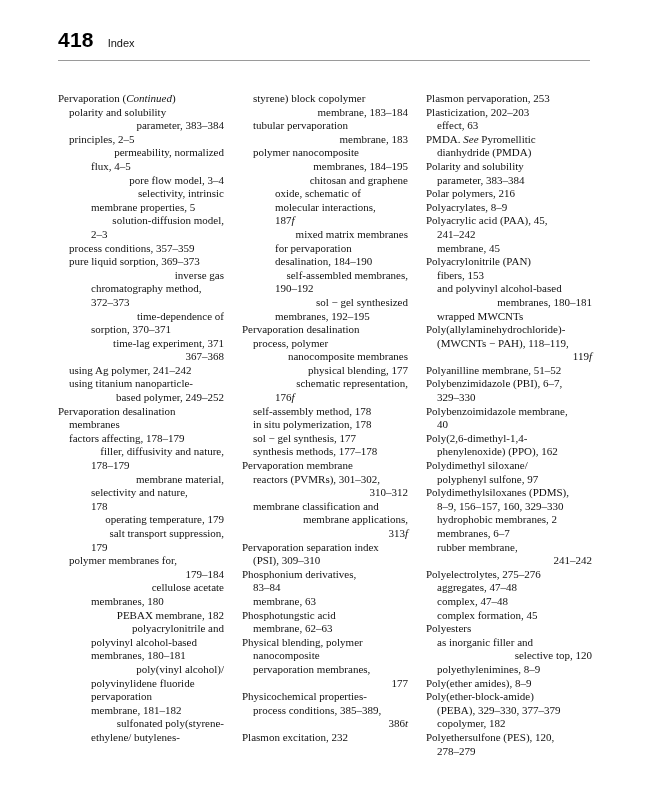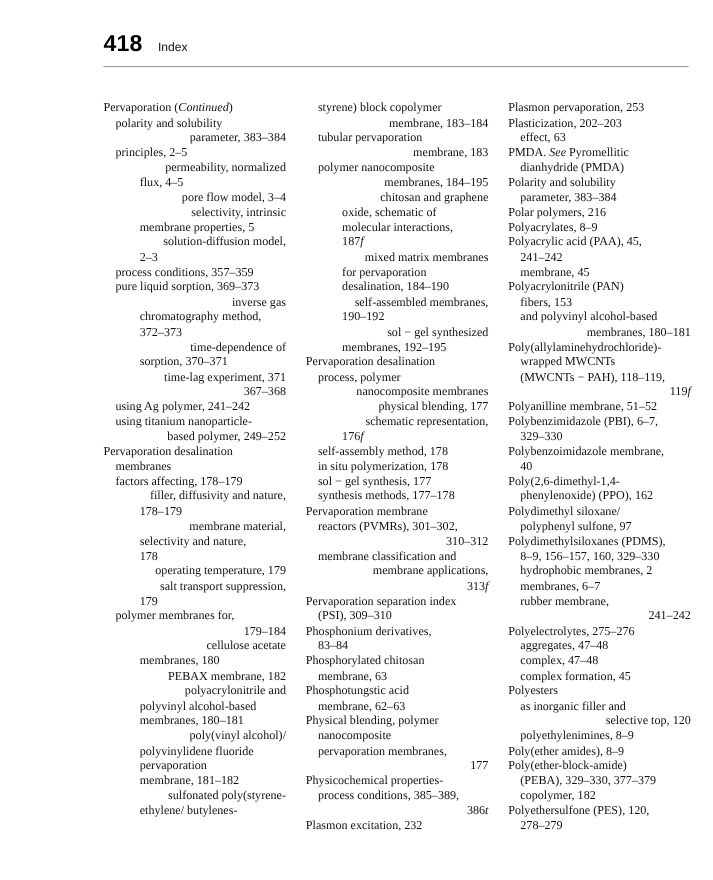--- a/index.html
+++ b/index.html
@@ -11,21 +11,20 @@
     height: 800px;
     background: #ffffff;
     font-family: "Liberation Serif", serif;
     color: #111111;
   }
   .page {
     position: relative;
     width: 568px;
     height: 800px;
     box-sizing: border-box;
-    margin-left: 36px;
   }
   .header {
     position: absolute;
     top: 28px;
     left: 58px;
     right: 58px;
     display: flex;
     align-items: baseline;
     gap: 14px;
   }
@@ -167,21 +166,20 @@
         <div class="entry lvl0">Pervaporation membrane</div>
         <div class="entry lvl1">reactors (PVMRs), 301–302,</div>
         <div class="entry lvl2">310–312</div>
         <div class="entry lvl1">membrane classification and</div>
         <div class="entry lvl2">membrane applications,</div>
         <div class="entry lvl2">313<em>f</em></div>
         <div class="entry lvl0">Pervaporation separation index</div>
         <div class="entry lvl1">(PSI), 309–310</div>
         <div class="entry lvl0">Phosphonium derivatives,</div>
         <div class="entry lvl1">83–84</div>
-        <div class="entry lvl0">Phosphorylated chitosan</div>
         <div class="entry lvl1">membrane, 63</div>
         <div class="entry lvl0">Phosphotungstic acid</div>
         <div class="entry lvl1">membrane, 62–63</div>
         <div class="entry lvl0">Physical blending, polymer</div>
         <div class="entry lvl1">nanocomposite</div>
         <div class="entry lvl1">pervaporation membranes,</div>
         <div class="entry lvl2">177</div>
         <div class="entry lvl0">Physicochemical properties-</div>
         <div class="entry lvl1">process conditions, 385–389,</div>
         <div class="entry lvl2">386<em>t</em></div>
@@ -197,22 +195,22 @@
         <div class="entry lvl1">parameter, 383–384</div>
         <div class="entry lvl0">Polar polymers, 216</div>
         <div class="entry lvl0">Polyacrylates, 8–9</div>
         <div class="entry lvl0">Polyacrylic acid (PAA), 45,</div>
         <div class="entry lvl1">241–242</div>
         <div class="entry lvl1">membrane, 45</div>
         <div class="entry lvl0">Polyacrylonitrile (PAN)</div>
         <div class="entry lvl1">fibers, 153</div>
         <div class="entry lvl1">and polyvinyl alcohol-based</div>
         <div class="entry lvl2">membranes, 180–181</div>
+        <div class="entry lvl1">wrapped MWCNTs</div>
         <div class="entry lvl0">Poly(allylaminehydrochloride)-</div>
-        <div class="entry lvl1">wrapped MWCNTs</div>
         <div class="entry lvl1">(MWCNTs − PAH), 118–119,</div>
         <div class="entry lvl2">119<em>f</em></div>
         <div class="entry lvl0">Polyanilline membrane, 51–52</div>
         <div class="entry lvl0">Polybenzimidazole (PBI), 6–7,</div>
         <div class="entry lvl1">329–330</div>
         <div class="entry lvl0">Polybenzoimidazole membrane,</div>
         <div class="entry lvl1">40</div>
         <div class="entry lvl0">Poly(2,6-dimethyl-1,4-</div>
         <div class="entry lvl1">phenylenoxide) (PPO), 162</div>
         <div class="entry lvl0">Polydimethyl siloxane/</div>

